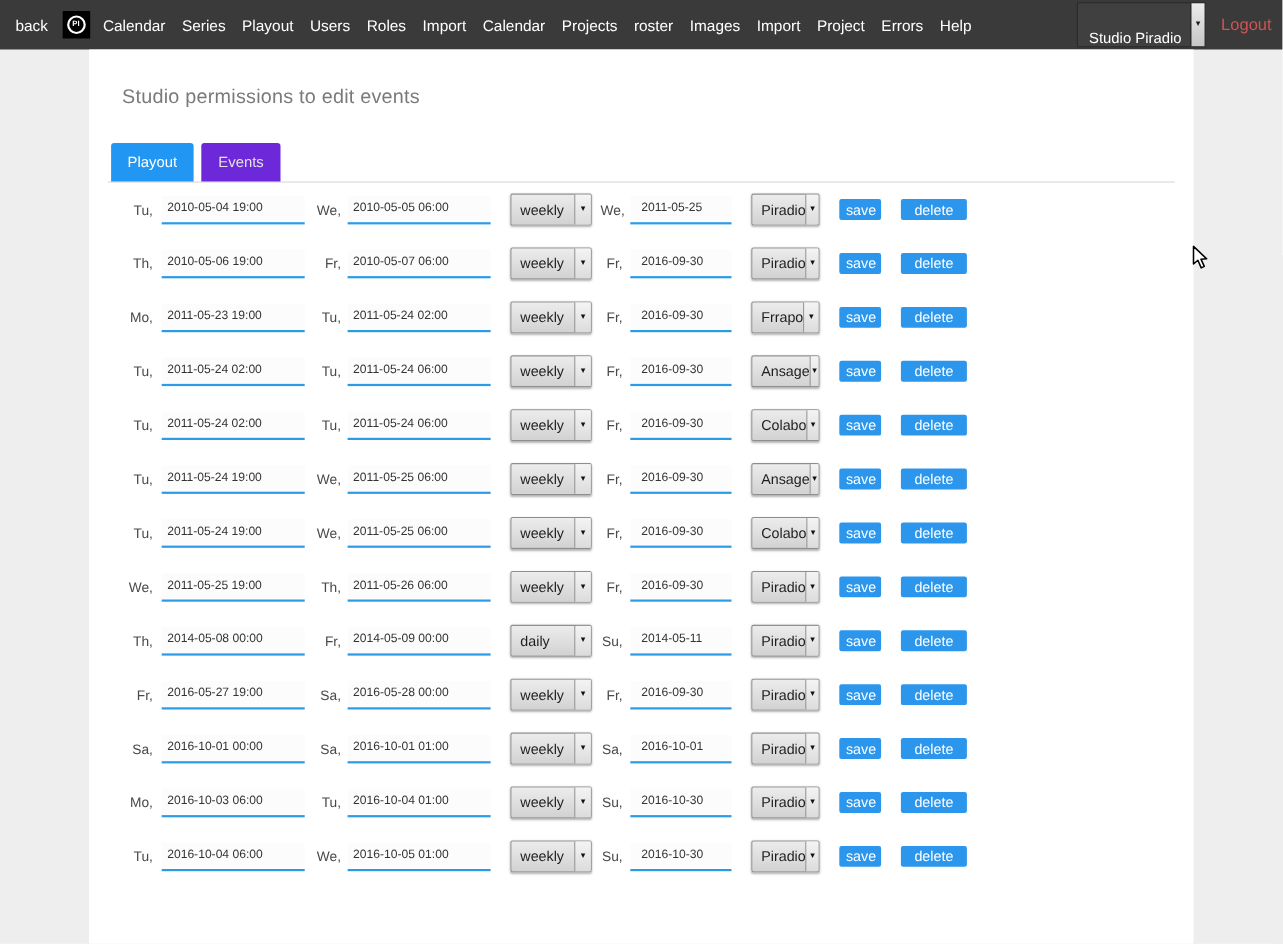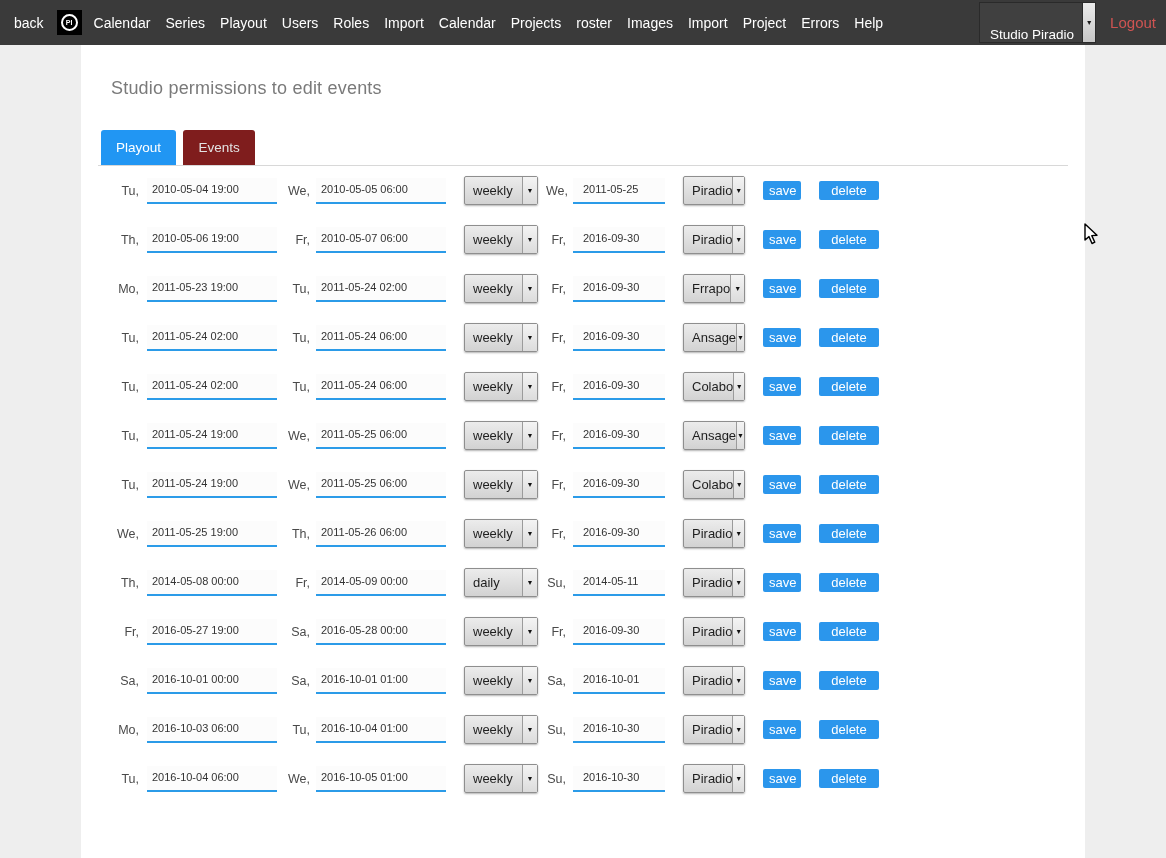--- a/index.html
+++ b/index.html
@@ -53,21 +53,21 @@
   .tabs-row {
     margin:31px 17px 0 17px; border-bottom:1px solid #d8d8d8;
     padding-left:3px;
   }
   .tab {
     display:inline-block; padding:10px 15px; font-size:13.5px;
     border-radius:3px 3px 0 0; margin-right:3px; cursor:pointer;
     vertical-align:bottom;
   }
   .tab.active { background:#2196f3; color:#ffffff; }
-  .tab.inactive { background:#7f1d1d; color:#e3e3e3; }
+  .tab.inactive { background:#6d28d9; color:#e3e3e3; }
 
   
   .thead { position:relative; height:30px; margin-top:19px; font-size:13px; color:#4d4d4d; }
   .thead span { position:absolute; top:6px; }
   .th-start  { left:82px;  }
   .th-end    { left:242px; }
   .th-interval { left:384px; }
   .th-last   { left:481px; }
   .th-studio { left:592px; }
 

